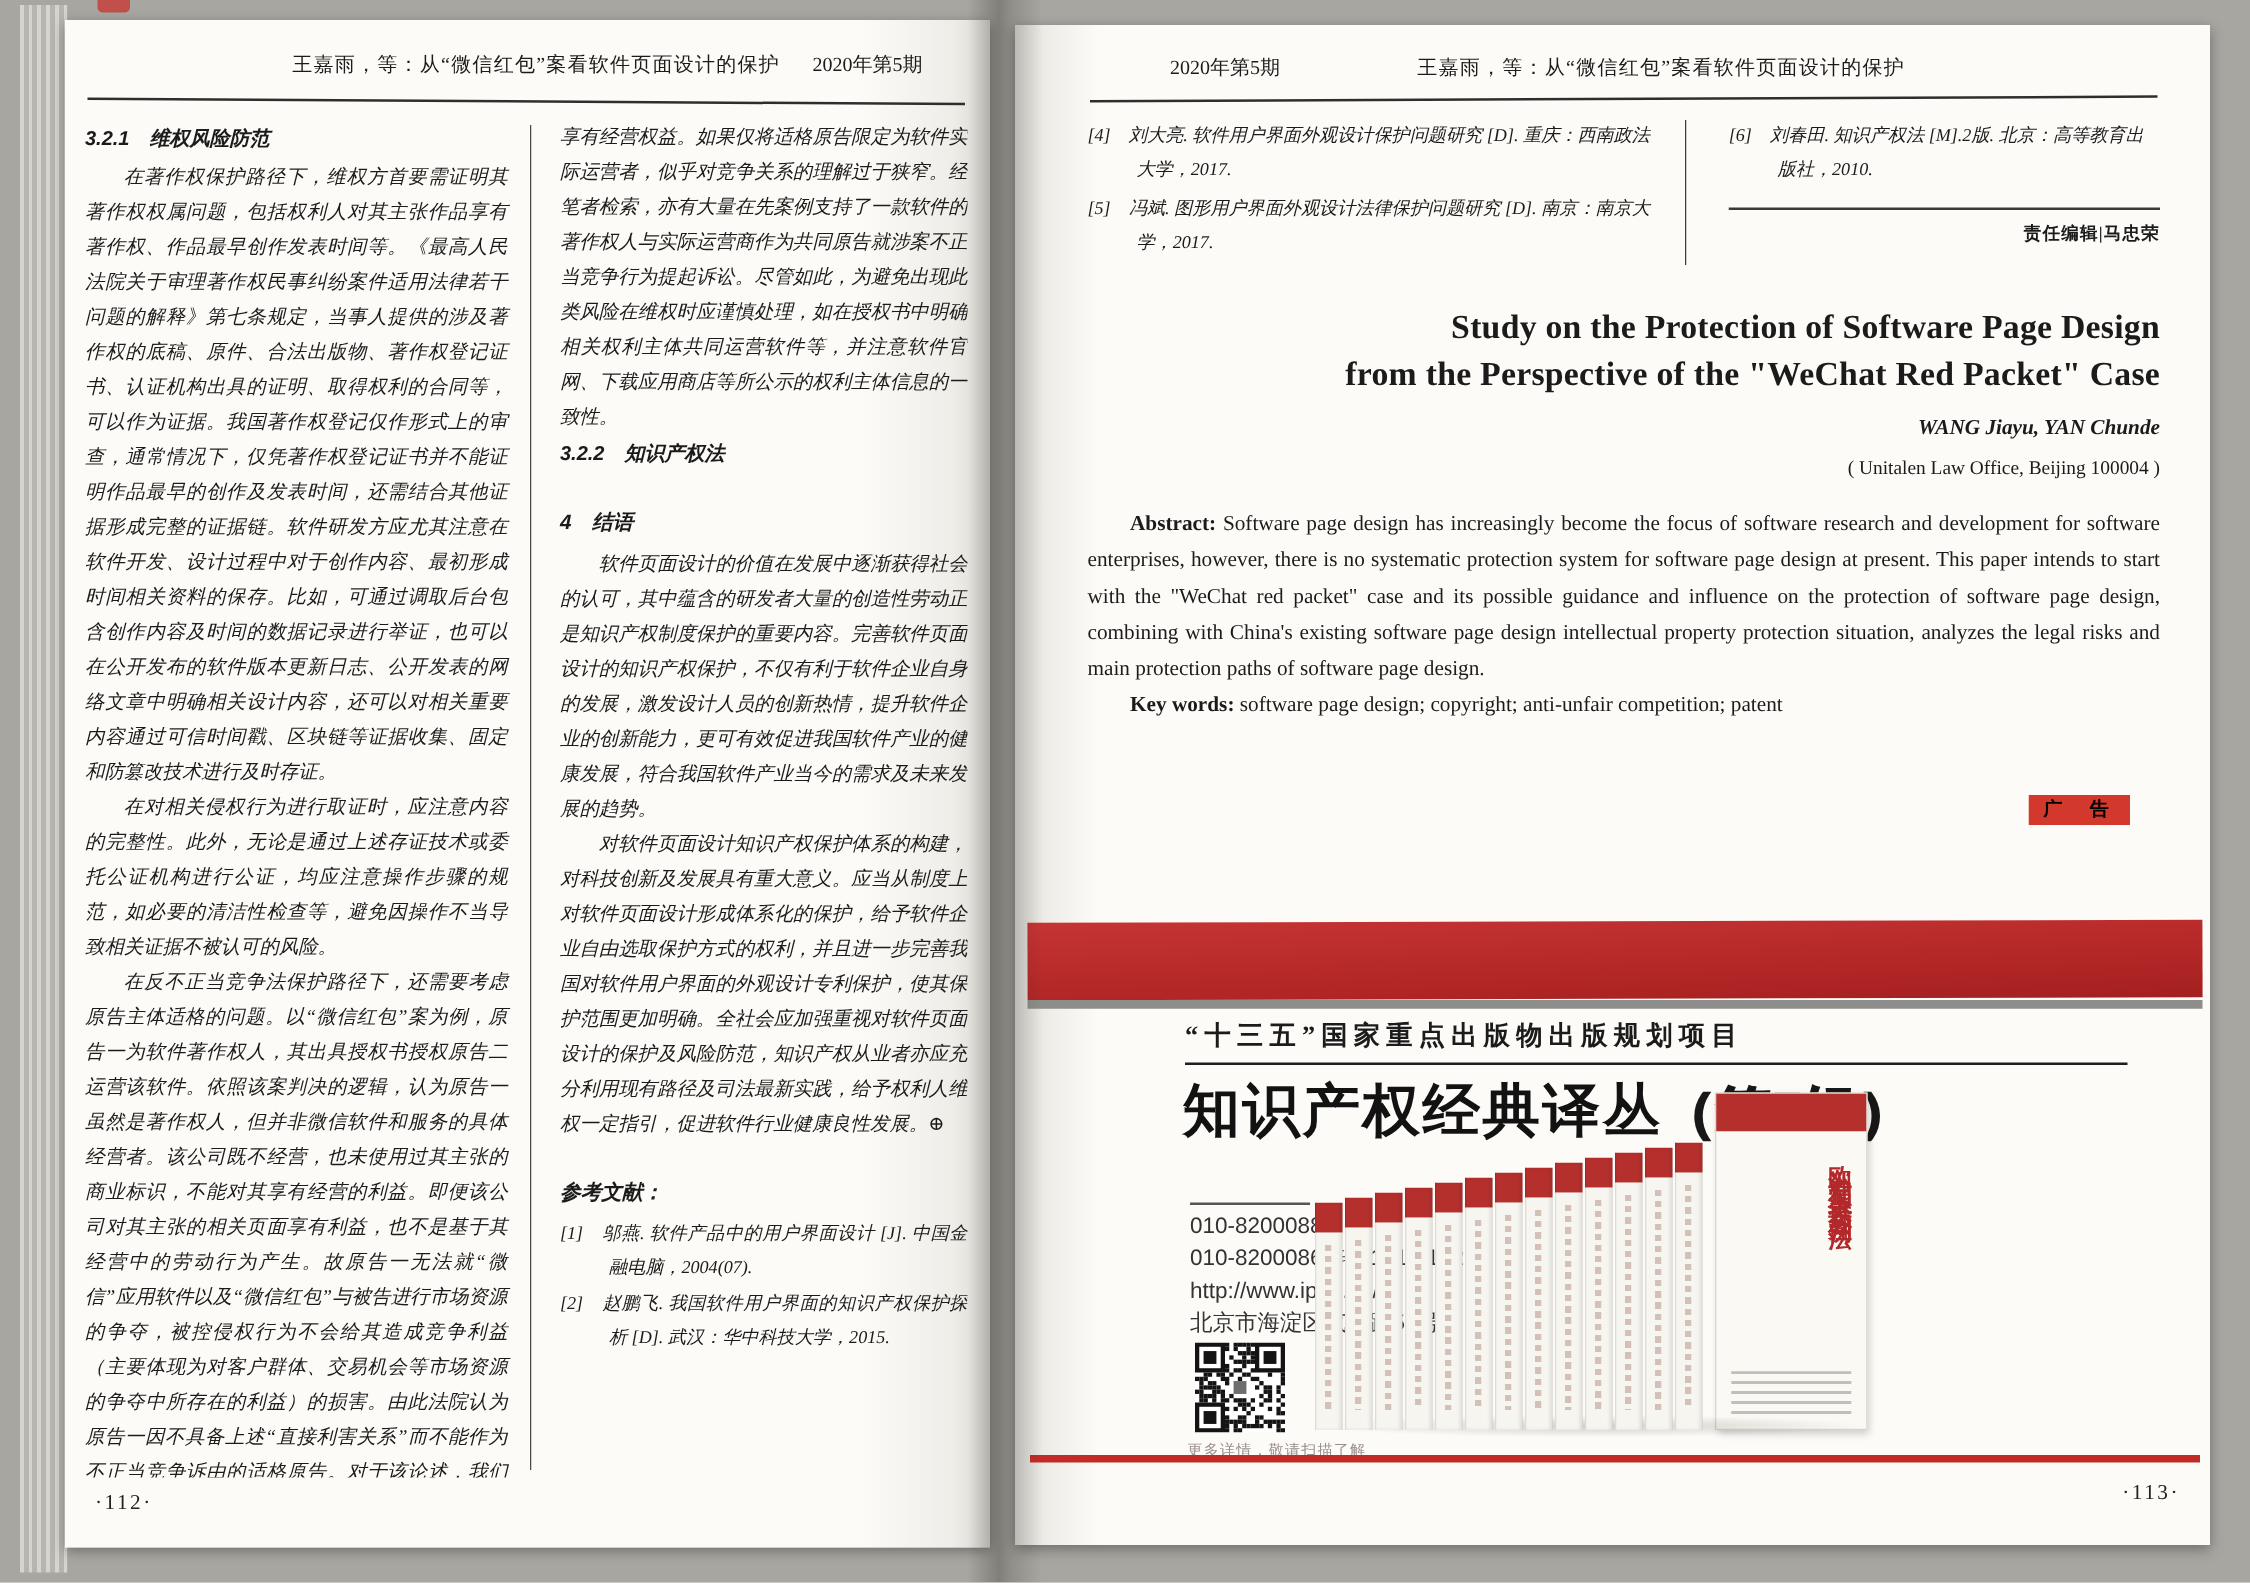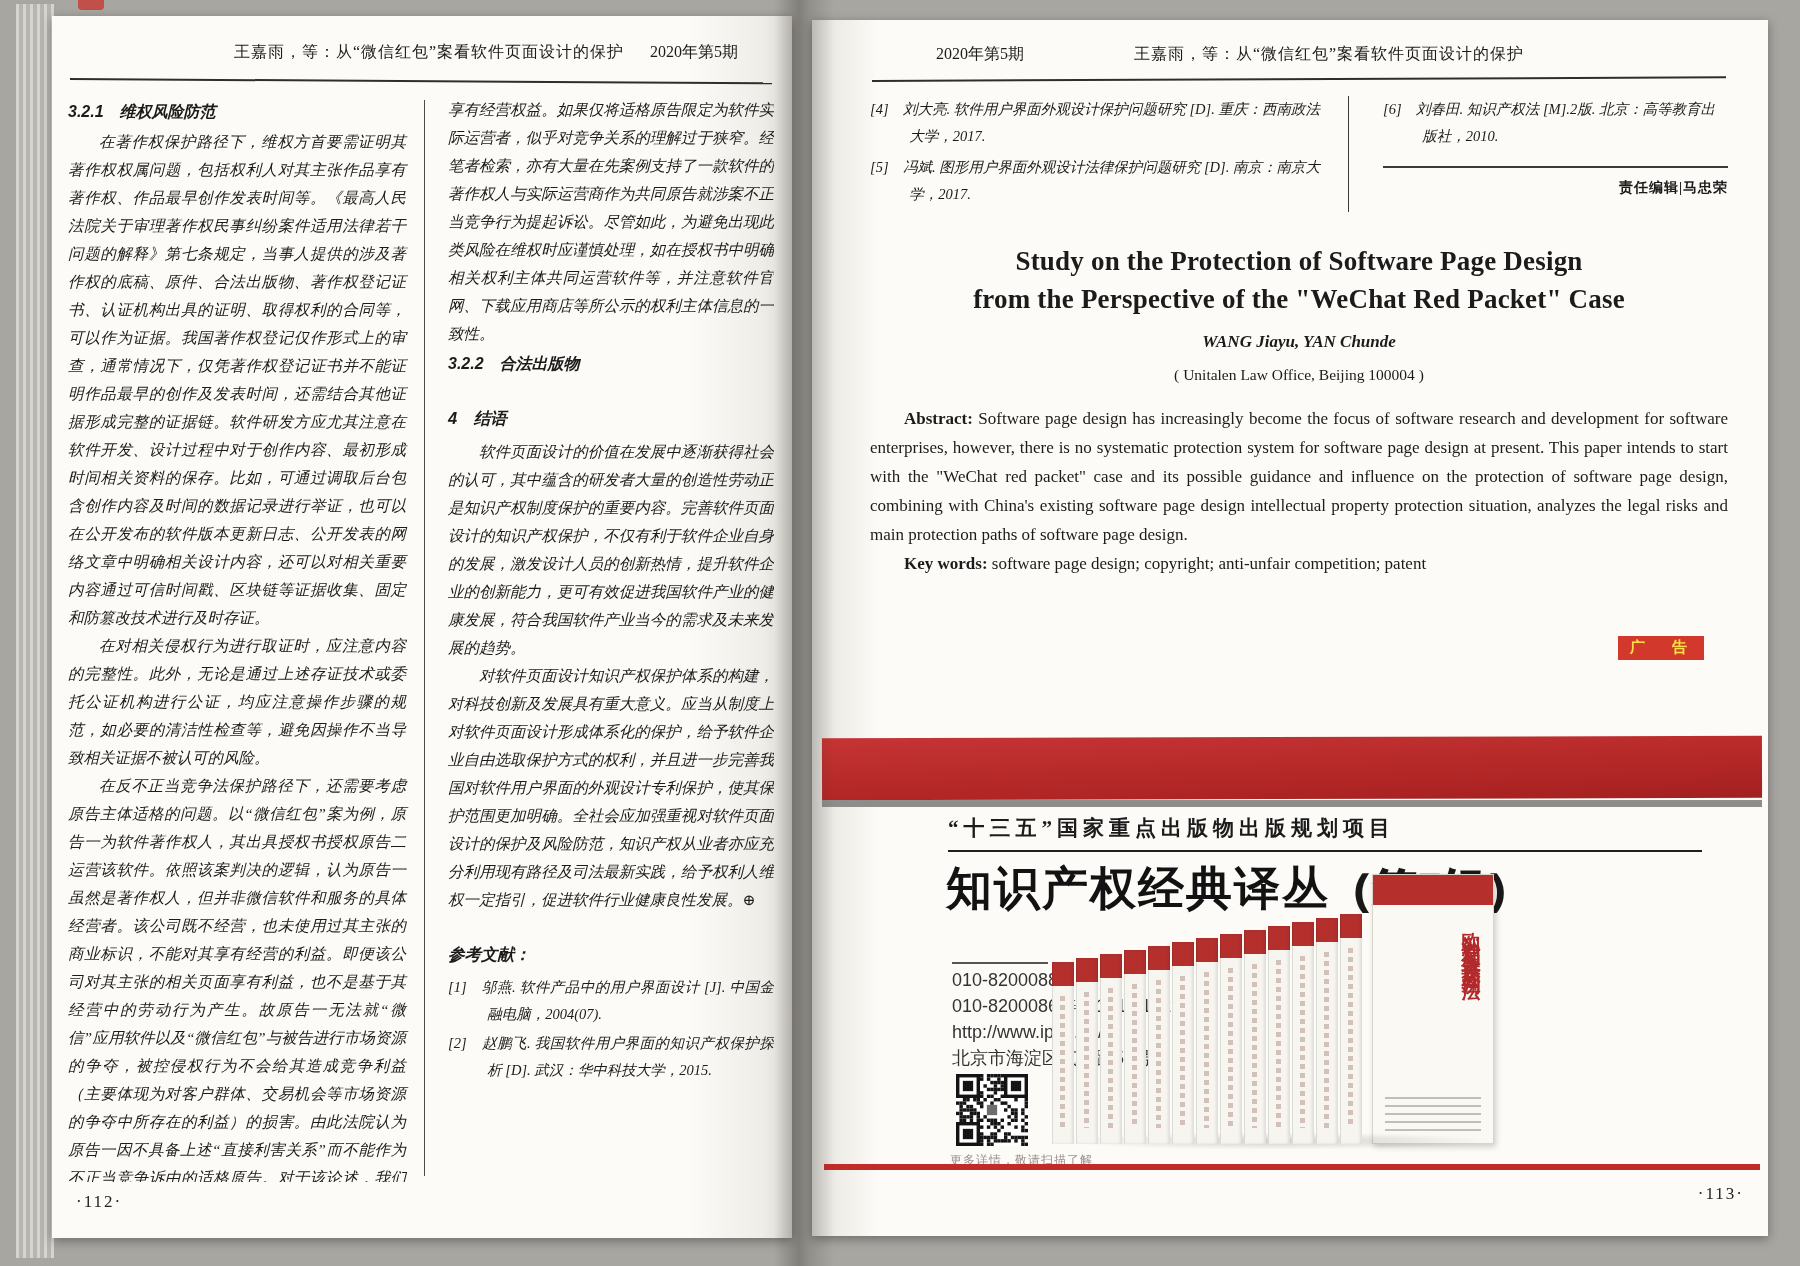--- a/index.html
+++ b/index.html
@@ -47,32 +47,32 @@
   .pl .pageno{left:24px;bottom:26px;}
   .pr .pageno{right:24px;bottom:32px;}
   
   .refs-row{display:flex;margin-top:14px;font-style:italic;font-size:15px;line-height:29px;}
   .refs-colL{width:452px;padding-right:26px;}
   .refs-colR{flex:1;padding-left:34px;border-left:1px solid #3d3d3d;}
   .ref-item{padding-left:2.7em;text-indent:-2.7em;margin:0 0 4px 0;}
   .editor{margin-top:16px;border-top:2px solid #3a3a3a;padding-top:5px;text-align:right;
     font-style:normal;font-weight:700;font-size:14px;letter-spacing:1px;}
   
-  .en{text-align:center;margin-top:30px;}
+  .en{text-align:right;margin-top:30px;}
   .en-title{font-size:27px;font-weight:700;line-height:38px;letter-spacing:.2px;}
   .en-authors{margin-top:14px;font-size:17px;font-weight:700;font-style:italic;}
   .en-affil{margin-top:14px;font-size:15.5px;}
   .abs{margin-top:20px;font-size:17px;line-height:29px;text-align:justify;}
   .abs p{margin:0;text-indent:2em;}
   .lbl{font-weight:700;}
   .kw{margin-top:0;}
   
   .ad{position:absolute;left:10px;right:6px;top:616px;height:540px;}
-  .ad-tag{position:absolute;top:0;right:58px;background:#d2382c;color:#fde047;
-    font-family:Liberation Mono, monospace;font-weight:700;font-size:15px;
+  .ad-tag{position:absolute;top:0;right:58px;background:#d2382c;color:#000000;
+    font-family:Liberation Sans, sans-serif;font-weight:700;font-size:15px;
     padding:2px 8px 3px 12px;letter-spacing:9px;}
   .banner{position:absolute;left:0;right:0;top:101px;height:62px;
     background:linear-gradient(178deg,#c63434 0%,#b02525 70%,#a32020 100%);transform:rotate(-.15deg);}
   .gray-stripe{position:absolute;left:0;right:0;top:164px;height:7px;background:#8d8d8b;}
   .project{position:absolute;left:126px;top:178px;font-weight:700;font-size:21px;letter-spacing:5px;}
   .project-rule{position:absolute;left:126px;right:60px;top:214px;height:2px;background:#1f1f1f;}
   .series{position:absolute;left:124px;top:222px;font-family:"Liberation Sans","DejaVu Sans",sans-serif;
     font-weight:900;font-size:46px;letter-spacing:2px;color:#121212;white-space:nowrap;}
   .series .vol{color:#fff;-webkit-text-stroke:2.4px #181818;font-size:42px;}
   @supports not (-webkit-text-stroke:1px black){.series .vol{color:#181818;}}
@@ -118,21 +118,21 @@
         <div class="col c1">
 
         <p class="tb t-h">3.2.1　维权风险防范</p>
             <p class="tb t-p">在著作权保护路径下，维权方首要需证明其著作权权属问题，包括权利人对其主张作品享有著作权、作品最早创作发表时间等。《最高人民法院关于审理著作权民事纠纷案件适用法律若干问题的解释》第七条规定，当事人提供的涉及著作权的底稿、原件、合法出版物、著作权登记证书、认证机构出具的证明、取得权利的合同等，可以作为证据。我国著作权登记仅作形式上的审查，通常情况下，仅凭著作权登记证书并不能证明作品最早的创作及发表时间，还需结合其他证据形成完整的证据链。软件研发方应尤其注意在软件开发、设计过程中对于创作内容、最初形成时间相关资料的保存。比如，可通过调取后台包含创作内容及时间的数据记录进行举证，也可以在公开发布的软件版本更新日志、公开发表的网络文章中明确相关设计内容，还可以对相关重要内容通过可信时间戳、区块链等证据收集、固定和防篡改技术进行及时存证。</p>
             <p class="tb t-p">在对相关侵权行为进行取证时，应注意内容的完整性。此外，无论是通过上述存证技术或委托公证机构进行公证，均应注意操作步骤的规范，如必要的清洁性检查等，避免因操作不当导致相关证据不被认可的风险。</p>
             <p class="tb t-p">在反不正当竞争法保护路径下，还需要考虑原告主体适格的问题。以“微信红包”案为例，原告一为软件著作权人，其出具授权书授权原告二运营该软件。依照该案判决的逻辑，认为原告一虽然是著作权人，但并非微信软件和服务的具体经营者。该公司既不经营，也未使用过其主张的商业标识，不能对其享有经营的利益。即便该公司对其主张的相关页面享有利益，也不是基于其经营中的劳动行为产生。故原告一无法就“微信”应用软件以及“微信红包”与被告进行市场资源的争夺，被控侵权行为不会给其造成竞争利益（主要体现为对客户群体、交易机会等市场资源的争夺中所存在的利益）的损害。由此法院认为原告一因不具备上述“直接利害关系”而不能作为不正当竞争诉由的适格原告。对于该论述，我们认为值得探讨，因为现实中存在大量情形即一款软件的著作权人和运营者分属不同主体，但二者具有密切联系并对软件均</p>
           </div>
         <div class="col c2">
 
         <p class="tb t-pc">享有经营权益。如果仅将适格原告限定为软件实际运营者，似乎对竞争关系的理解过于狭窄。经笔者检索，亦有大量在先案例支持了一款软件的著作权人与实际运营商作为共同原告就涉案不正当竞争行为提起诉讼。尽管如此，为避免出现此类风险在维权时应谨慎处理，如在授权书中明确相关权利主体共同运营软件等，并注意软件官网、下载应用商店等所公示的权利主体信息的一致性。</p>
-            <p class="tb t-h">3.2.2　合法出版物</p>
+            <p class="tb t-h">3.2.2　知识产权法</p>
             <p class="tb t-h2">4　结语</p>
             <p class="tb t-p">软件页面设计的价值在发展中逐渐获得社会的认可，其中蕴含的研发者大量的创造性劳动正是知识产权制度保护的重要内容。完善软件页面设计的知识产权保护，不仅有利于软件企业自身的发展，激发设计人员的创新热情，提升软件企业的创新能力，更可有效促进我国软件产业的健康发展，符合我国软件产业当今的需求及未来发展的趋势。</p>
             <p class="tb t-p">对软件页面设计知识产权保护体系的构建，对科技创新及发展具有重大意义。应当从制度上对软件页面设计形成体系化的保护，给予软件企业自由选取保护方式的权利，并且进一步完善我国对软件用户界面的外观设计专利保护，使其保护范围更加明确。全社会应加强重视对软件页面设计的保护及风险防范，知识产权从业者亦应充分利用现有路径及司法最新实践，给予权利人维权一定指引，促进软件行业健康良性发展。⊕</p>
             <p class="tb t-h2">参考文献：</p>
             <p class="tb t-ref">[1]　邬燕. 软件产品中的用户界面设计 [J]. 中国金融电脑，2004(07).</p>
             <p class="tb t-ref">[2]　赵鹏飞. 我国软件用户界面的知识产权保护探析 [D]. 武汉：华中科技大学，2015.</p>
           </div>
         <div class="coldiv"></div>
       </div>
       <div class="pageno">·112·</div>

